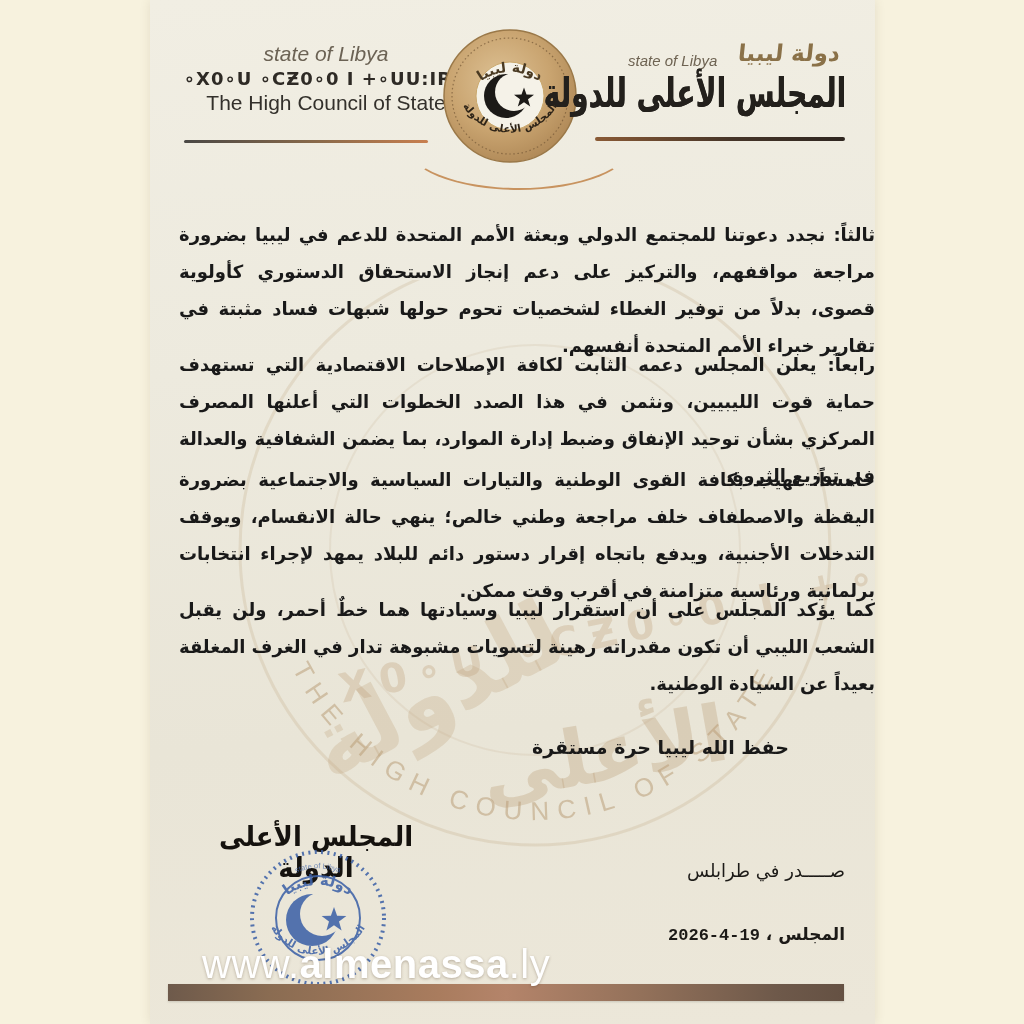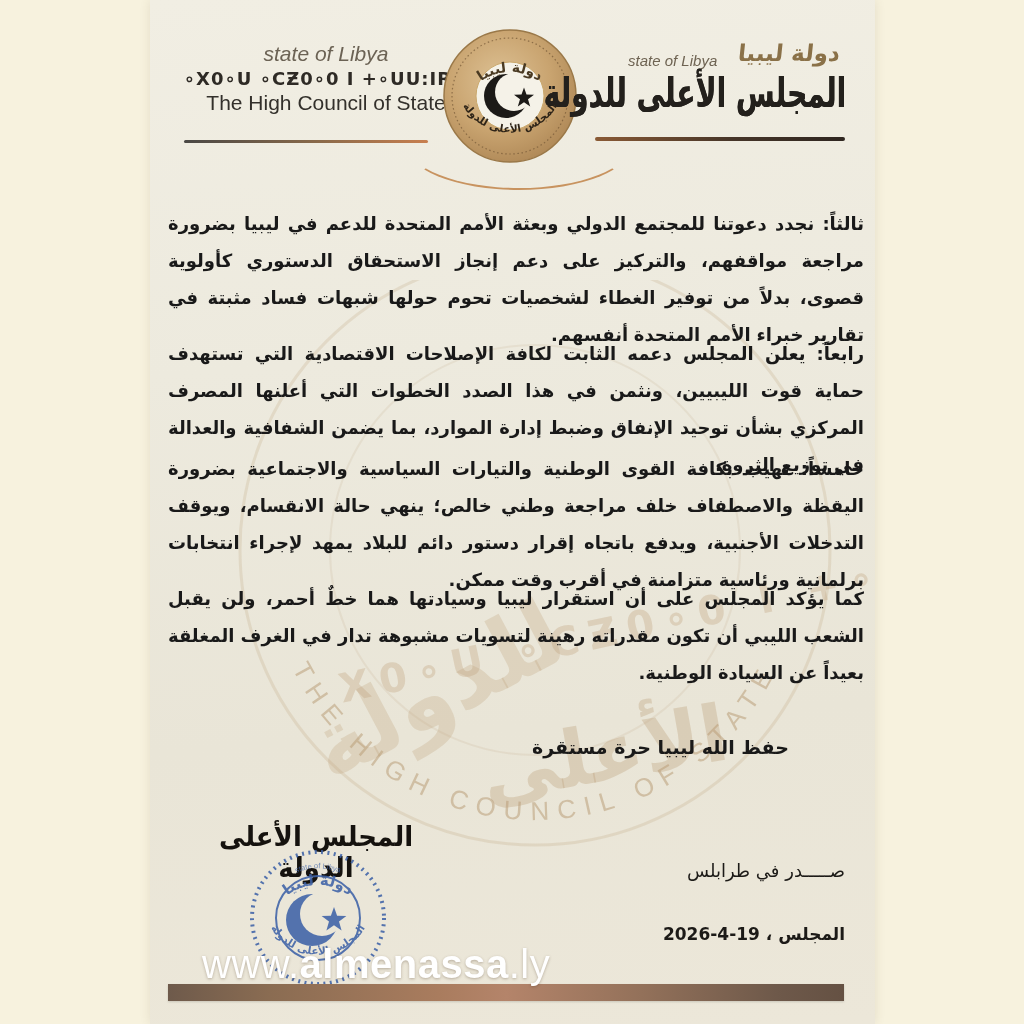--- a/index.html
+++ b/index.html
@@ -24,32 +24,32 @@
   .emblem{position:absolute;left:292px;top:28px;width:136px;height:136px;}
   .lh-right{position:absolute;left:440px;top:46px;width:260px;}
   .lh-right .state-en{position:absolute;left:38px;top:6px;font-family:"Liberation Sans",sans-serif;font-style:italic;font-size:15px;color:#6e6352;}
   .lh-right .dawla{position:absolute;right:10px;top:-6px;font-size:23px;font-weight:bold;color:#8a7148;transform:skewX(-6deg);}
   .lh-right .callig{position:absolute;right:4px;top:24px;white-space:nowrap;font-size:36px;font-weight:bold;color:#23201c;
     transform:scaleX(.78) scaleY(1.12);transform-origin:right top;text-shadow:.4px 0 0 #23201c;}
   
   .ghost{position:absolute;left:0;top:280px;width:724px;height:620px;pointer-events:none;}
   
   .body-text p{
-    position:absolute;left:18px;width:696px;margin:0;direction:rtl;text-align:justify;
+    position:absolute;left:18px;width:696px;margin:11px;direction:rtl;text-align:justify;
     font-size:18px;font-weight:bold;line-height:37px;color:#191919;word-spacing:-.5px;
   }
   .closing{position:absolute;right:86px;top:728px;direction:rtl;font-size:19px;font-weight:bold;color:#191919;margin-top:8px;}
   
   .signature{position:absolute;left:45px;top:822px;width:242px;text-align:center;direction:rtl;
     font-size:26px;font-weight:bold;color:#15120e;transform:scaleY(1.05);}
   .stamp{position:absolute;left:96px;top:846px;width:144px;height:144px;opacity:.88;}
   
   .issued{position:absolute;right:30px;top:860px;direction:rtl;font-size:18px;font-weight:normal;color:#1c1a17;}
   .dateline{position:absolute;right:30px;top:924px;direction:rtl;font-size:17px;font-weight:bold;color:#1c1a17;}
-  .dateline .val{direction:ltr;unicode-bidi:embed;}
+  .dateline .val{direction:ltr;unicode-bidi:embed;font-family:Liberation Mono, monospace;}
   .bottom-bar{position:absolute;left:18px;top:984px;width:676px;height:17px;
     background:linear-gradient(90deg,#6e5a4b 0%,#8a6c52 15%,#a97c5e 40%,#b4846a 50%,#93715a 70%,#6e594a 90%,#655143 100%);
     box-shadow:0 1px 2px rgba(0,0,0,.15);}
   .site{position:absolute;left:12px;top:942px;width:724px;z-index:5;
     font-family:"Liberation Sans",sans-serif;font-size:40px;color:#ffffff;letter-spacing:.5px;
     text-shadow:0 1px 3px rgba(80,60,40,.35);padding-left:40px;box-sizing:border-box;}
   .site .bold{font-weight:bold;}
 </style>
 </head>
 <body>

